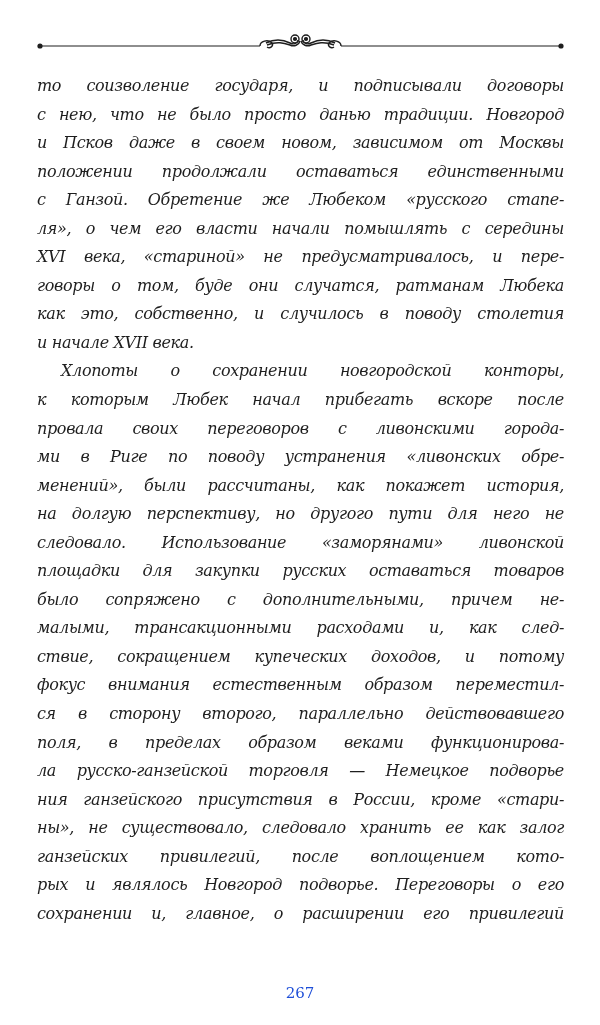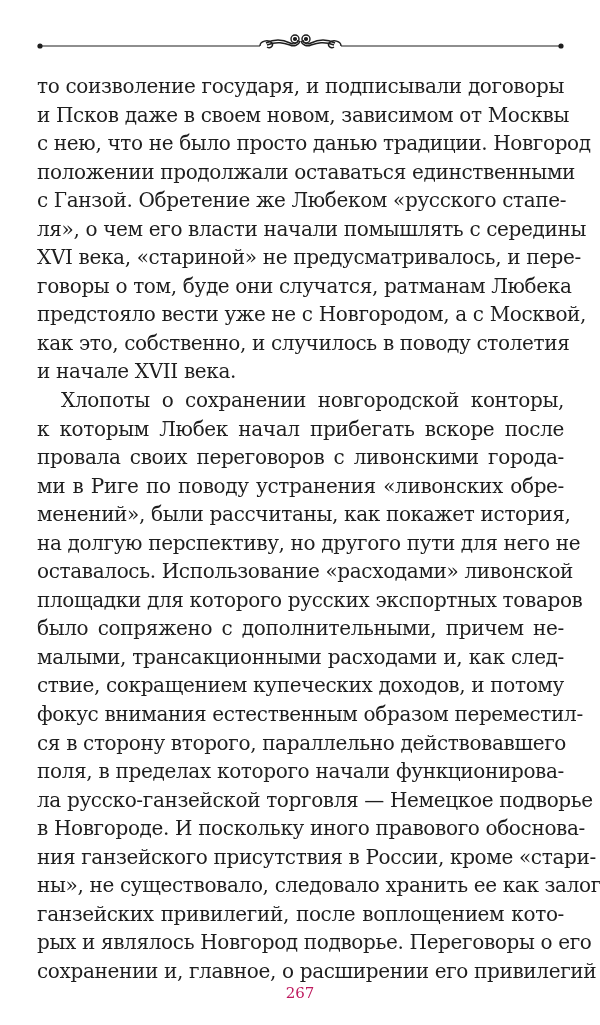--- a/index.html
+++ b/index.html
@@ -1,28 +1,29 @@
 <!DOCTYPE html>
 <html><head>
 <meta charset="utf-8">
 <style>
   html, body { margin: 0; padding: 0; background: #ffffff; }
   body { width: 600px; height: 1025px; position: relative; overflow: hidden; color: #1e1e1e; }
   .header-rule { position: absolute; left: 36px; top: 34px; width: 529px; height: 24px; }
   .page-body {
     position: absolute; left: 37px; top: 72px; width: 527px;
-    font-family: "DejaVu Serif", serif; font-size: 20px; line-height: 28.55px;
+    font-family: "DejaVu Serif", serif; font-size: 16px; line-height: 28.55px;
     letter-spacing: -0.35px;
+    font-style: italic;
   }
   .line { display: block; text-align: justify; text-align-last: justify; white-space: nowrap; height: 28.55px; }
   .line.last { text-align-last: left; }
   .line.indent { text-indent: 24px; }
   .page-number {
     position: absolute; left: 0; width: 600px; top: 984px; text-align: center;
-    font-family: "DejaVu Serif", serif; font-size: 15px; color: #be185d;
+    font-family: "DejaVu Serif", serif; font-size: 15px; color: #1d4ed8;
   }
 </style>
 </head>
 <body>
 
 <svg class="header-rule" viewBox="0 0 529 24" xmlns="http://www.w3.org/2000/svg">
   <circle cx="4" cy="12" r="2.6" fill="#1e1e1e"></circle>
   <circle cx="525" cy="12" r="2.6" fill="#1e1e1e"></circle>
   <line x1="4" y1="12" x2="224" y2="12" stroke="#1e1e1e" stroke-width="1.2"></line>
   <line x1="305" y1="12" x2="525" y2="12" stroke="#1e1e1e" stroke-width="1.2"></line>
@@ -38,48 +39,46 @@
     <path d="M299,9 C289,4 281,6 275,9 C271,11 267,9 267,6"></path>
     <path d="M298,11 C288,7 281,9 275,11 C271,13 266,11 265,7"></path>
     <circle cx="270" cy="5" r="4"></circle>
     <circle cx="270" cy="5" r="1.4" fill="#1e1e1e"></circle>
   </g>
 </svg>
 
 <div class="page-body">
   <div>
     <span class="line">то соизволение государя, и подписывали договоры</span>
+    <span class="line">с нею, что не было просто данью традиции. Новгород</span>
     <span class="line">и Псков даже в своем новом, зависимом от Москвы</span>
-    <span class="line">с нею, что не было просто данью традиции. Новгород</span>
     <span class="line">положении продолжали оставаться единственными</span>
     <span class="line">с Ганзой. Обретение же Любеком «русского стапе-</span>
     <span class="line">ля», о чем его власти начали помышлять с середины</span>
     <span class="line">XVI века, «стариной» не предусматривалось, и пере-</span>
     <span class="line">говоры о том, буде они случатся, ратманам Любека</span>
-    <span class="line">предстояло вести уже не с Новгородом, а с Москвой,</span>
     <span class="line">как это, собственно, и случилось в поводу столетия</span>
     <span class="line last">и начале XVII века.</span>
   </div>
   <div>
     <span class="line indent">Хлопоты о сохранении новгородской конторы,</span>
     <span class="line">к которым Любек начал прибегать вскоре после</span>
     <span class="line">провала своих переговоров с ливонскими города-</span>
     <span class="line">ми в Риге по поводу устранения «ливонских обре-</span>
     <span class="line">менений», были рассчитаны, как покажет история,</span>
     <span class="line">на долгую перспективу, но другого пути для него не</span>
-    <span class="line">оставалось. Использование «расходами» ливонской</span>
-    <span class="line">площадки для которого русских экспортных товаров</span>
+    <span class="line">следовало. Использование «заморянами» ливонской</span>
+    <span class="line">площадки для закупки русских оставаться товаров</span>
     <span class="line">было сопряжено с дополнительными, причем не-</span>
     <span class="line">малыми, трансакционными расходами и, как след-</span>
     <span class="line">ствие, сокращением купеческих доходов, и потому</span>
     <span class="line">фокус внимания естественным образом переместил-</span>
     <span class="line">ся в сторону второго, параллельно действовавшего</span>
-    <span class="line">поля, в пределах которого начали функционирова-</span>
+    <span class="line">поля, в пределах образом веками функционирова-</span>
     <span class="line">ла русско-ганзейской торговля — Немецкое подворье</span>
-    <span class="line">в Новгороде. И поскольку иного правового обоснова-</span>
     <span class="line">ния ганзейского присутствия в России, кроме «стари-</span>
     <span class="line">ны», не существовало, следовало хранить ее как залог</span>
     <span class="line">ганзейских привилегий, после воплощением кото-</span>
     <span class="line">рых и являлось Новгород подворье. Переговоры о его</span>
     <span class="line">сохранении и, главное, о расширении его привилегий</span>
   </div>
 </div>
 
 <div class="page-number">267</div>
 

